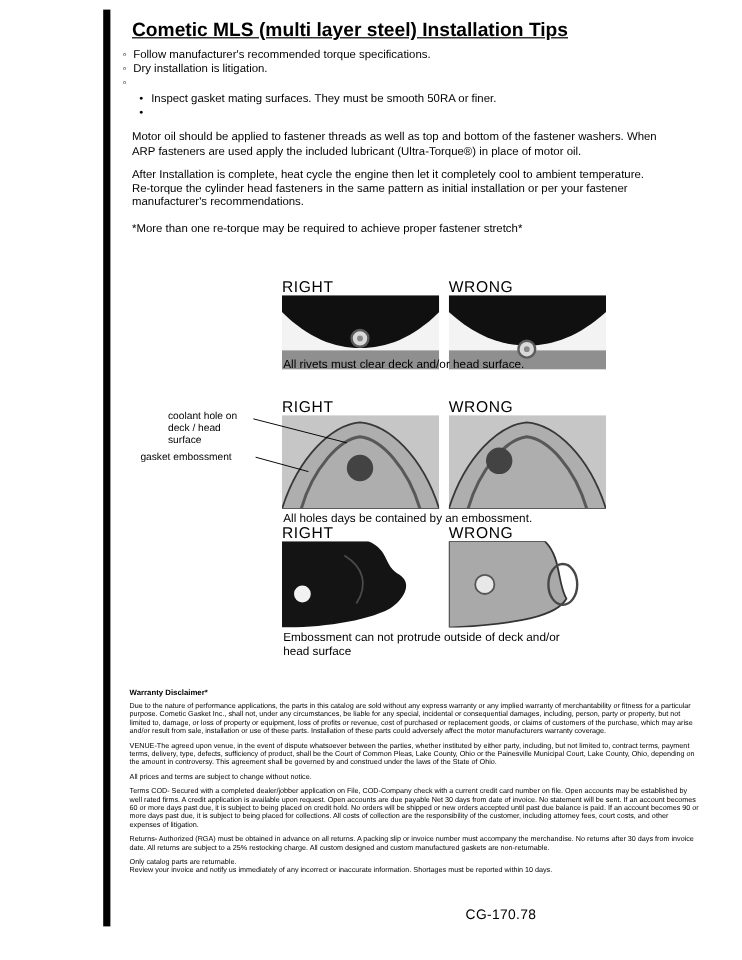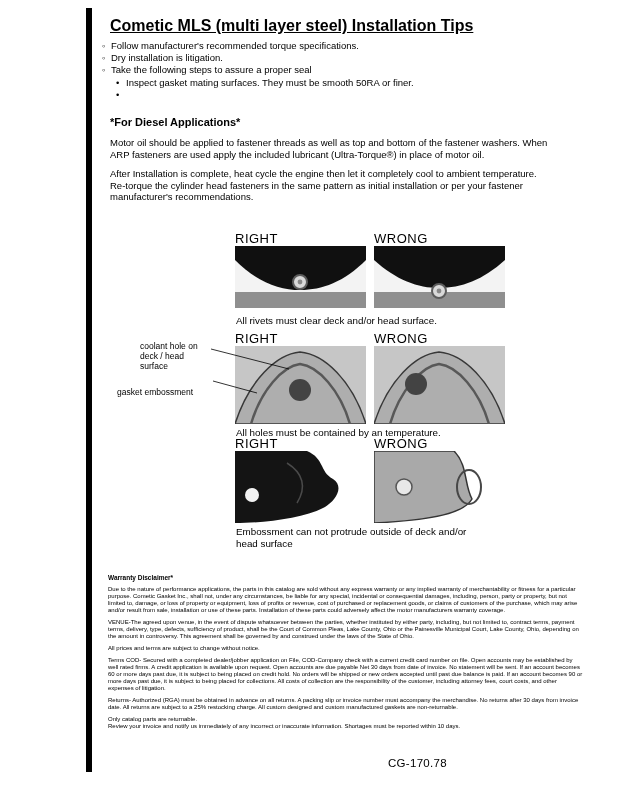--- a/index.html
+++ b/index.html
@@ -21,27 +21,27 @@
   .diagrams { position:absolute; left:235px; top:231px; width:270px; height:330px; }
   .dia-row { position:absolute; left:0; width:270px; }
   .row1 { top:0; }
   .row2 { top:100px; }
   .row3 { top:205px; }
   .hdrs { position:absolute; top:0; left:0; display:flex; gap:8px; width:270px; font-size:13px; }
   .hdrs span { width:131px; letter-spacing:0.5px; }
   .panels { position:absolute; top:15px; left:0; display:flex; gap:8px; }
   .panels svg { display:block; }
   .cap { position:absolute; left:1px; font-size:9.8px; line-height:12px; }
-  .row1 .cap { top:84px; }
+  .row1 .cap { top:68px; }
   .row2 .cap { top:96px; }
   .row3 .cap { top:90px; width:238px; }
 
   .lbl { position:absolute; font-size:8.5px; line-height:10px; text-align:left; }
   .lbl-coolant { left:-95px; top:110px; width:73px; }
-  .lbl-emboss { left:-118px; top:156px; width:90px; }
+  .lbl-emboss { left:-118px; top:144px; width:90px; }
   .pointer-overlay { position:absolute; left:-24px; top:110px; width:90px; height:60px; }
 
   .disclaimer { position:absolute; left:108px; top:574px; width:476px; font-size:6px; line-height:7px; }
   .disclaimer h4 { margin:0 0 5px 0; font-size:6.5px; font-weight:bold; }
   .disclaimer p { margin:0 0 5px 0; }
   .disclaimer p.tight { margin-bottom:0; }
 
   .page-code { position:absolute; left:388px; top:757px; font-size:11.5px; letter-spacing:0.3px; }
 </style>
 </head>
@@ -57,34 +57,33 @@
       <div class="bullet">
         <span class="mk">◦</span>
         <span>Follow manufacturer's recommended torque specifications.</span>
       </div>
       <div class="bullet">
         <span class="mk">◦</span>
         <span>Dry installation is litigation.</span>
       </div>
       <div class="bullet">
         <span class="mk">◦</span>
-        <span>Take the following steps to assure a proper seal</span>
       </div>
       <div class="bullet sub">
         <span class="mk">•</span>
         <span>Inspect gasket mating surfaces.  They must be smooth 50RA or finer.</span>
       </div>
       <div class="bullet sub">
         <span class="mk">•</span>
       </div>
     </div>
 
-    <div class="diesel-h">*For Diesel Applications*</div>
     <div class="para">Motor oil should be applied to fastener threads as well as top and bottom of the fastener washers. When ARP fasteners are used apply the included lubricant (Ultra-Torque®) in place of motor oil.</div>
     <div class="para">After Installation is complete, heat cycle the engine then let it completely cool to ambient temperature. Re-torque the cylinder head fasteners in the same pattern as initial installation or per your fastener manufacturer's recommendations.</div>
+    <div class="para note">*More than one re-torque may be required to achieve proper fastener stretch*</div>
   </div>
 
   <div class="diagrams">
 
     <div class="dia-row row1">
       <div class="hdrs">
         <span>RIGHT</span>
         <span>WRONG</span>
       </div>
       <div class="panels">
@@ -118,21 +117,21 @@
           <path d="M16,78 C26,44 48,20 65,18 C83,20 105,44 115,78" fill="none" stroke="#585858" stroke-width="2.5"></path>
           <circle cx="65" cy="44" r="11" fill="#434343"></circle>
         </svg>
         <svg width="131" height="78" viewBox="0 0 131 78">
           <rect width="131" height="78" fill="#c6c6c6"></rect>
           <path d="M0,78 C14,34 42,8 65,6 C89,8 117,34 131,78 Z" fill="#aeaeae" stroke="#383838" stroke-width="1.5"></path>
           <path d="M16,78 C26,44 48,20 65,18 C83,20 105,44 115,78" fill="none" stroke="#585858" stroke-width="2.5"></path>
           <circle cx="42" cy="38" r="11" fill="#434343"></circle>
         </svg>
       </div>
-      <div class="cap">All holes must be contained by an temperature.</div>
+      <div class="cap">All holes days be contained by an embossment.</div>
     </div>
 
     <div class="dia-row row3">
       <div class="hdrs">
         <span>RIGHT</span>
         <span>WRONG</span>
       </div>
       <div class="panels">
         <svg width="131" height="72" viewBox="0 0 131 72">
           <rect width="131" height="72" fill="#ffffff"></rect>

